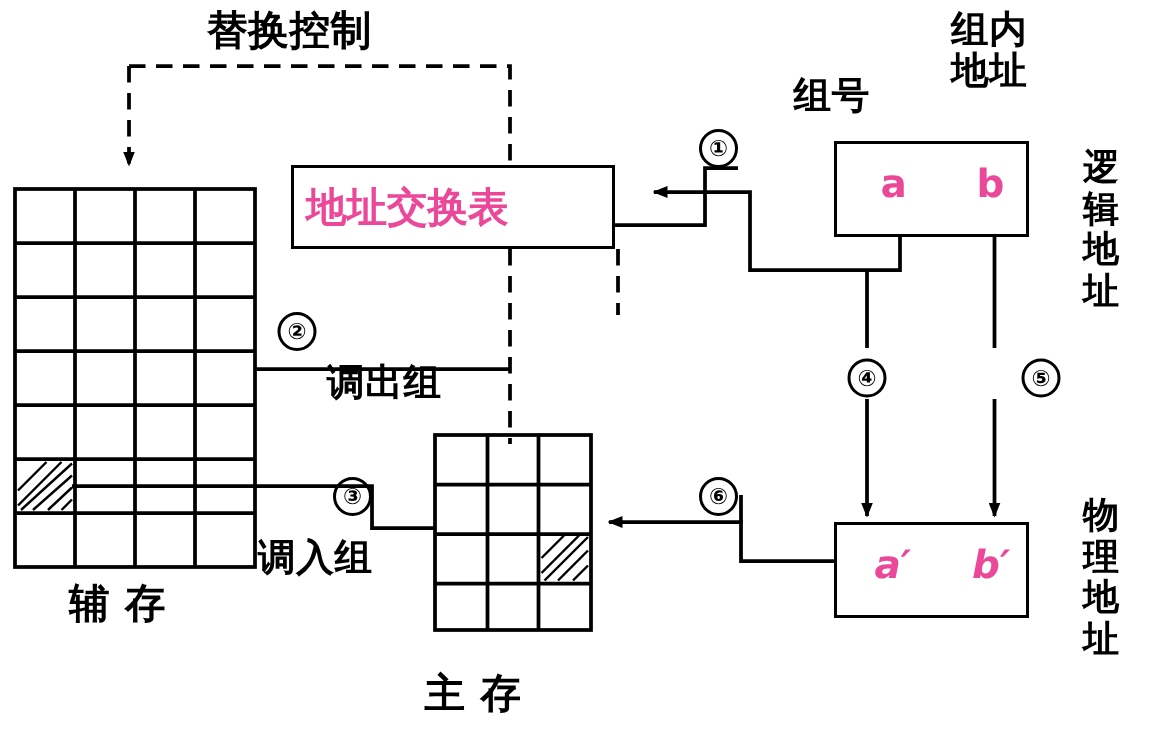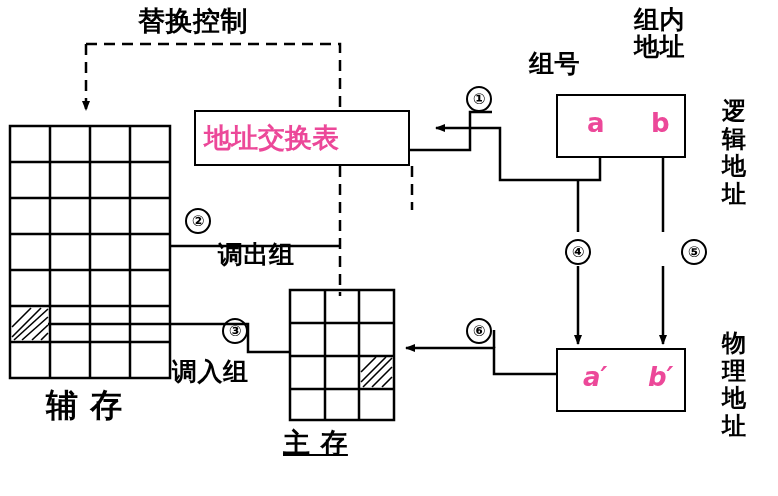--- a/index.html
+++ b/index.html
@@ -95,23 +95,23 @@
   <div class="boxtext" style="left:204px; top:120px; font-size:27px;">地址交换表</div>
 
   <div class="box" style="left:556px; top:94px; width:130px; height:64px;"></div>
   <div class="boxtext" style="left:587px; top:108px; font-size:26px;">a</div>
   <div class="boxtext" style="left:651px; top:108px; font-size:26px;">b</div>
 
   <div class="box" style="left:556px; top:348px; width:130px; height:64px;"></div>
   <div class="boxtext" style="left:583px; top:362px; font-size:26px; font-style:italic;">a′</div>
   <div class="boxtext" style="left:648px; top:362px; font-size:26px; font-style:italic;">b′</div>
 
-  <div class="lbl" style="left:46px; top:388px; font-size:32px;">辅 存</div>
-
-  <div class="lbl" style="left:283px; top:428px; font-size:27px;text-decoration:underline;">主 存</div>
+  <div class="lbl" style="left:46px; top:388px; font-size:27px;">辅 存</div>
+
+  <div class="lbl" style="left:283px; top:448px; font-size:27px;">主 存</div>
 
   <div class="lbl" style="left:218px; top:200px; font-size:25px;margin-top:41px;">调出组</div>
 
   <div class="lbl" style="left:172px; top:358px; font-size:25px;">调入组</div>
 
   <div class="circnum" style="left:466px; top:86px;">①</div>
   <div class="circnum" style="left:185px; top:208px;">②</div>
   <div class="circnum" style="left:222px; top:318px;">③</div>
   <div class="circnum" style="left:565px; top:239px;">④</div>
   <div class="circnum" style="left:681px; top:239px;">⑤</div>

